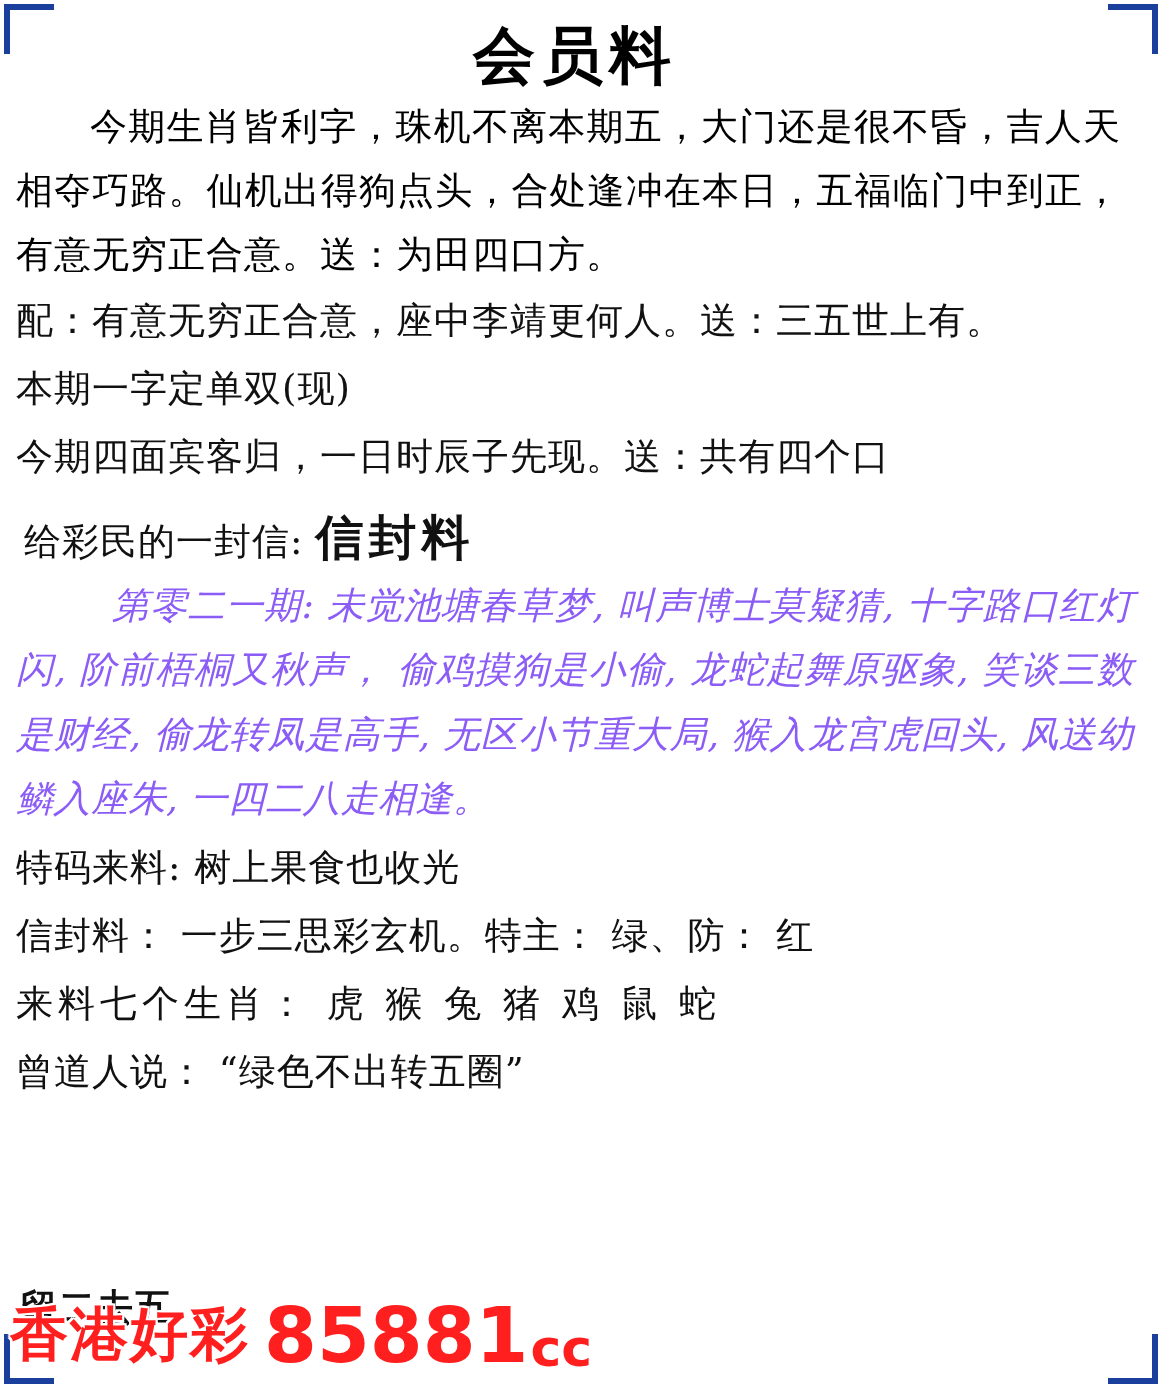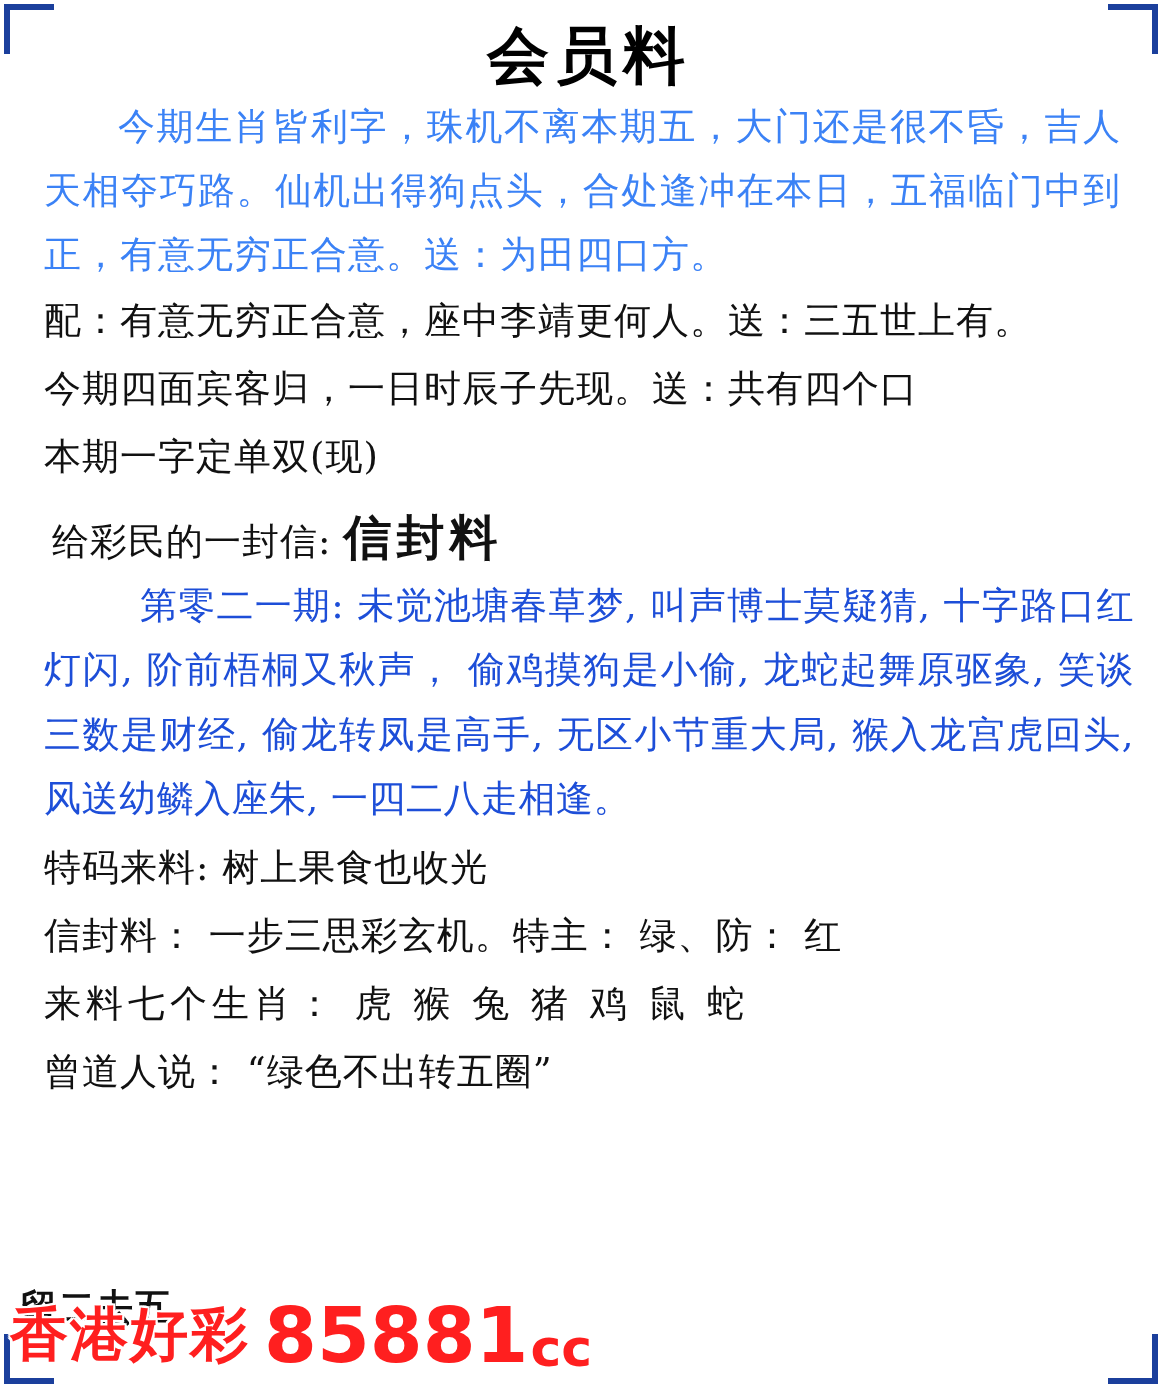--- a/index.html
+++ b/index.html
@@ -13,39 +13,39 @@
     position: relative;
     overflow: hidden;
     font-family: "DejaVu Serif", serif;
     color: #111111;
   }
   .page {
     position: relative;
     width: 1162px;
     height: 1388px;
     box-sizing: border-box;
-    padding: 14px 28px 0 44px;
+    padding: 14px 28px 0 16px;
   }
   .title {
     text-align: center;
     font-family: "DejaVu Serif", serif;
     font-weight: bold;
     font-size: 62px;
     letter-spacing: 6px;
     line-height: 1.15;
     margin: 6px 0 4px 0;
     color: #000;
   }
   .para {
     font-size: 37px;
     line-height: 1.72;
     text-align: justify;
     letter-spacing: 1px;
     margin: 0 13px 2px 0;
-    color: #3b82f6;
+    color: #000000;
   }
   .para.indent {
     text-indent: 74px;
   }
   .line {
     font-size: 37px;
     line-height: 1.78;
     letter-spacing: 1px;
     margin: 0 0 2px 0;
     color: #111;
@@ -66,21 +66,22 @@
     font-weight: bold;
     font-size: 48px;
     letter-spacing: 5px;
   }
   .body-block {
     font-size: 37px;
     line-height: 1.74;
     text-align: justify;
     letter-spacing: 0.5px;
     margin: 0 0 4px 0;
-    color: #1d4ed8;
+    color: #8b5cf6;
+    font-style: italic;
   }
   .body-block.indent2 {
     text-indent: 96px;
   }
   .spaced {
     letter-spacing: 5px;
   }
   .watermark {
     position: absolute;
     left: 10px;
@@ -149,23 +150,23 @@
   <div class="corner tr"></div>
   <div class="corner bl"></div>
   <div class="corner br"></div>
 
   <h1 class="title">会员料</h1>
 
   <p class="para indent">今期生肖皆利字，珠机不离本期五，大门还是很不昏，吉人天相夺巧路。仙机出得狗点头，合处逢冲在本日，五福临门中到正，有意无穷正合意。送：为田四口方。</p>
 
   <p class="line">配：有意无穷正合意，座中李靖更何人。送：三五世上有。</p>
 
+  <p class="line">本期一字定单双(现)</p>
+
   <p class="line">今期四面宾客归，一日时辰子先现。送：共有四个口</p>
-
-  <p class="line">本期一字定单双(现)</p>
 
   <div class="section-head">
     <span class="lead">给彩民的一封信:</span>
     <span class="big">信封料</span>
   </div>
 
   <p class="body-block indent2">第零二一期: 未觉池塘春草梦, 叫声博士莫疑猜, 十字路口红灯闪, 阶前梧桐又秋声， 偷鸡摸狗是小偷, 龙蛇起舞原驱象, 笑谈三数是财经, 偷龙转凤是高手, 无区小节重大局, 猴入龙宫虎回头, 风送幼鳞入座朱, 一四二八走相逢。</p>
 
   <p class="line">特码来料: 树上果食也收光</p>
 

